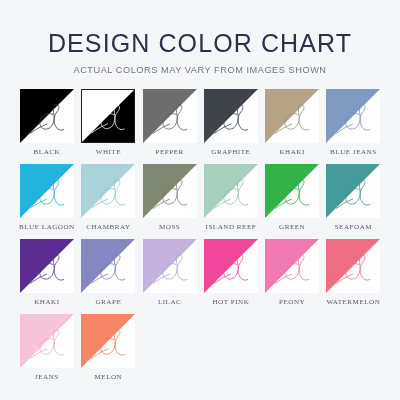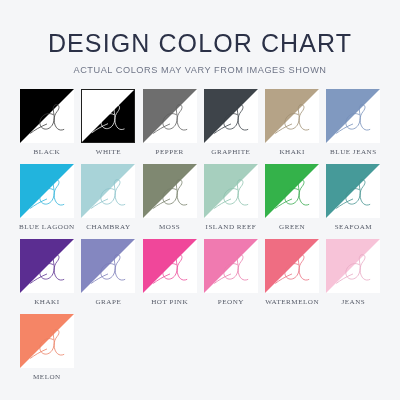--- a/index.html
+++ b/index.html
@@ -296,20 +296,34 @@
             <path d="M46.6 16.3c1.9-1 4.3-0.4 5.1 1.6 0.9 2.2-0.4 4.9-2.3 7.2-2.6 3.1-4 7-3.9 11.3 0.1 4.9 1.7 9.2 4.6 11.6 2.4 2 5.4 2.3 8.3 1" fill="none" stroke="#7b7cb8" stroke-width="1.05" stroke-linecap="round"></path>
             <path d="M14 54c5.5-4.2 12.8-8.6 21.5-12.2" fill="none" stroke="#7b7cb8" stroke-width="1.05" stroke-linecap="round"></path>
           </svg>
         </div>
         <div class="label">GRAPE</div>
       </div>
       <div class="cell">
         <div class="swatch">
           <svg class="tri" viewBox="0 0 100 100" preserveAspectRatio="none">
             <rect x="0" y="0" width="100" height="100" fill="#ffffff"></rect>
+            <polygon points="0,0 100,0 0,100" fill="#c3b2de"></polygon>
+          </svg>
+          <svg class="mono" viewBox="0 0 72 62" preserveAspectRatio="xMidYMid meet">
+            <path d="M44.5 29.2c-5.6-3.2-12.6-1.1-16.1 4.3-3.2 5-2.4 11.3 1.9 13.9 4.1 2.5 9.6 0.6 12.6-4.1 2.4-3.8 3-8.4 2.6-12.6-0.3-3.3-1.2-6.3-1.2-9.1 0-2.4 0.7-4.4 2.3-5.3" fill="none" stroke="#b3a0d2" stroke-width="1.05" stroke-linecap="round"></path>
+            <path d="M46.6 16.3c1.9-1 4.3-0.4 5.1 1.6 0.9 2.2-0.4 4.9-2.3 7.2-2.6 3.1-4 7-3.9 11.3 0.1 4.9 1.7 9.2 4.6 11.6 2.4 2 5.4 2.3 8.3 1" fill="none" stroke="#b3a0d2" stroke-width="1.05" stroke-linecap="round"></path>
+            <path d="M14 54c5.5-4.2 12.8-8.6 21.5-12.2" fill="none" stroke="#b3a0d2" stroke-width="1.05" stroke-linecap="round"></path>
+          </svg>
+        </div>
+        <div class="label">LILAC</div>
+      </div>
+      <div class="cell">
+        <div class="swatch">
+          <svg class="tri" viewBox="0 0 100 100" preserveAspectRatio="none">
+            <rect x="0" y="0" width="100" height="100" fill="#ffffff"></rect>
             <polygon points="0,0 100,0 0,100" fill="#f0479a"></polygon>
           </svg>
           <svg class="mono" viewBox="0 0 72 62" preserveAspectRatio="xMidYMid meet">
             <path d="M44.5 29.2c-5.6-3.2-12.6-1.1-16.1 4.3-3.2 5-2.4 11.3 1.9 13.9 4.1 2.5 9.6 0.6 12.6-4.1 2.4-3.8 3-8.4 2.6-12.6-0.3-3.3-1.2-6.3-1.2-9.1 0-2.4 0.7-4.4 2.3-5.3" fill="none" stroke="#ec4a99" stroke-width="1.05" stroke-linecap="round"></path>
             <path d="M46.6 16.3c1.9-1 4.3-0.4 5.1 1.6 0.9 2.2-0.4 4.9-2.3 7.2-2.6 3.1-4 7-3.9 11.3 0.1 4.9 1.7 9.2 4.6 11.6 2.4 2 5.4 2.3 8.3 1" fill="none" stroke="#ec4a99" stroke-width="1.05" stroke-linecap="round"></path>
             <path d="M14 54c5.5-4.2 12.8-8.6 21.5-12.2" fill="none" stroke="#ec4a99" stroke-width="1.05" stroke-linecap="round"></path>
           </svg>
         </div>
         <div class="label">HOT PINK</div>
       </div>

